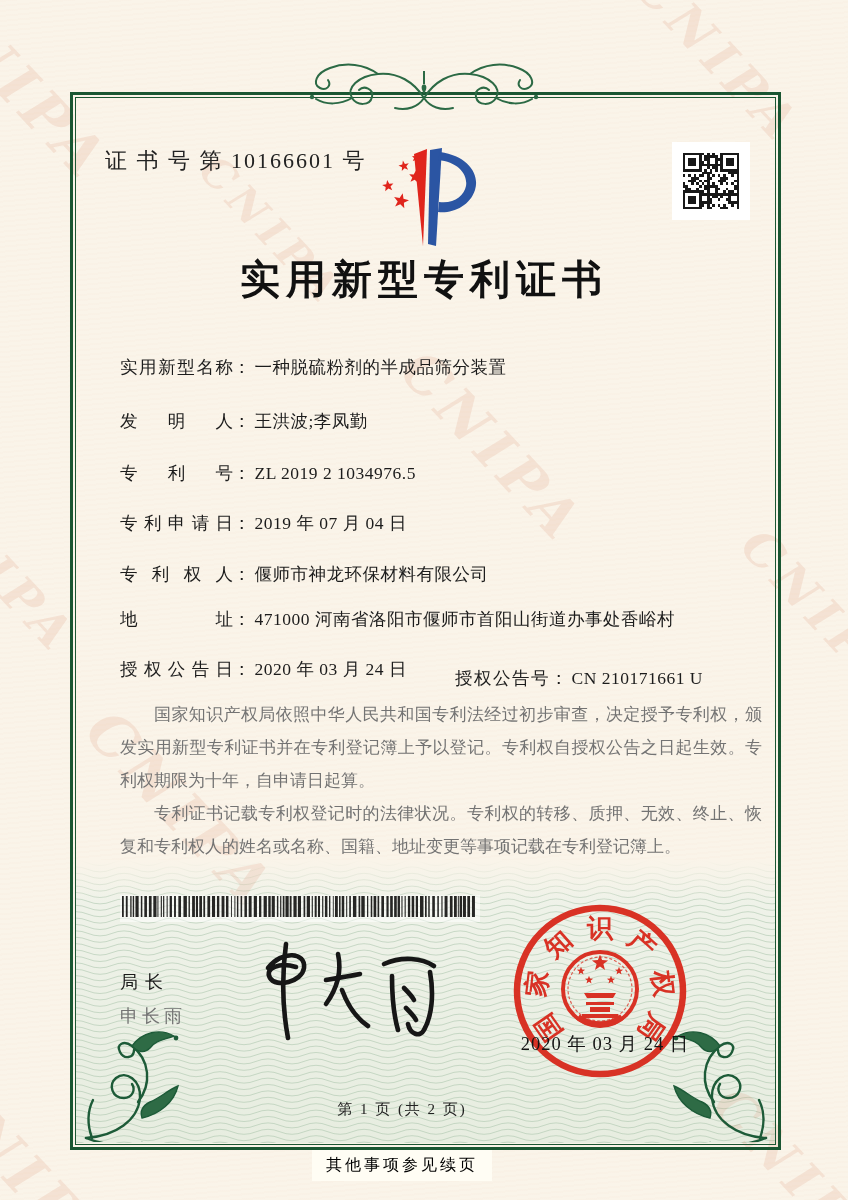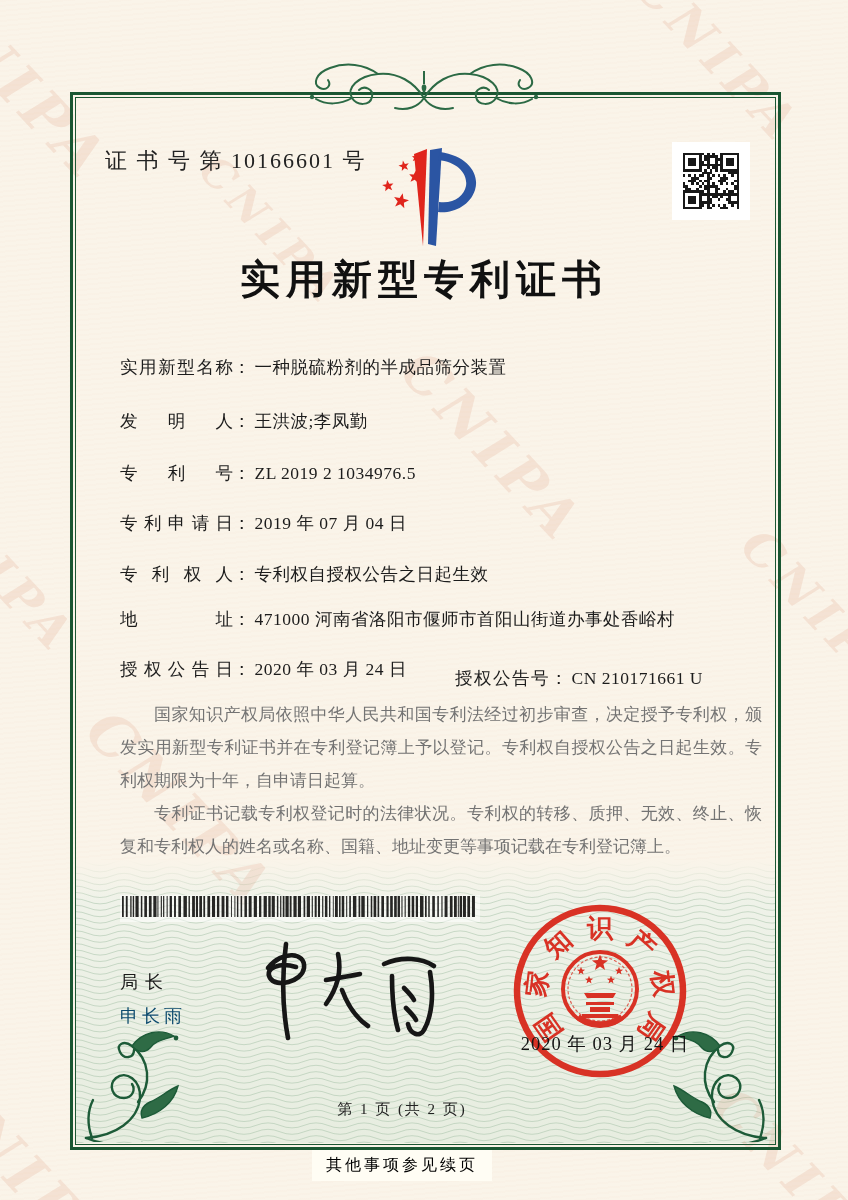--- a/index.html
+++ b/index.html
@@ -30,21 +30,21 @@
   .field{position:absolute;left:120px;right:70px;display:flex;font-size:17.5px;color:#1c1c1c;z-index:6;line-height:22px;}
   .flabel{display:inline-block;width:113px;text-align:justify;text-align-last:justify;}
   .fcolon{margin:0 4px 0 0;}
   .fval{letter-spacing:0.5px;}
   .grant2{position:absolute;left:335px;top:0;display:flex;margin-top:9px;}
   .grant2 .glabel{letter-spacing:1.5px;}
   .paras{position:absolute;left:120px;width:642px;top:698px;z-index:6;color:#737373;}
   .paras p{margin:0;font-size:17px;line-height:33px;text-indent:2em;text-align:justify;}
   .barcode-wrap{position:absolute;left:120px;top:895px;z-index:6;background:rgba(255,255,255,.5);padding:1px 2px;}
   .signer-title{position:absolute;left:120px;top:970px;font-size:18px;letter-spacing:7px;color:#1a1a1a;z-index:6;text-align:right;}
-  .signer-name{position:absolute;left:120px;top:1004px;font-size:18px;letter-spacing:4px;color:#0c4a6e;z-index:6;}
+  .signer-name{position:absolute;left:120px;top:1004px;font-size:18px;letter-spacing:4px;color:#737373;z-index:6;}
   .signature{position:absolute;left:246px;top:934px;z-index:6;}
   .seal{position:absolute;left:510px;top:901px;z-index:8;opacity:.95;}
   .seal-date{position:absolute;left:520px;top:1031px;width:170px;text-align:center;font-size:18.5px;
              letter-spacing:1px;color:#141414;z-index:9;}
   .page-info{position:absolute;left:402px;top:1100px;transform:translateX(-50%);font-size:15px;
              letter-spacing:2px;color:#222;z-index:6;white-space:nowrap;}
   .footer-note{position:absolute;left:402px;top:1150px;transform:translateX(-50%);background:#fffdf4;
              padding:5px 14px;font-size:16px;letter-spacing:3px;color:#000000;z-index:6;white-space:nowrap;}
 </style>
 </head>
@@ -350,21 +350,21 @@
     <span class="fval">ZL 2019 2 1034976.5</span>
   </div>
   <div class="field" style="top:512px">
     <span class="flabel">专利申请日</span>
       <span class="fcolon">：</span>
     <span class="fval">2019 年 07 月 04 日</span>
   </div>
   <div class="field" style="top:563px">
     <span class="flabel">专利权人</span>
       <span class="fcolon">：</span>
-    <span class="fval">专利权自授权公告之日起生效</span>
+    <span class="fval">偃师市神龙环保材料有限公司</span>
   </div>
   <div class="field" style="top:608px">
     <span class="flabel">地址</span>
       <span class="fcolon">：</span>
     <span class="fval">471000 河南省洛阳市偃师市首阳山街道办事处香峪村</span>
   </div>
   <div class="field" style="top:658px">
     <span class="flabel">授权公告日</span>
       <span class="fcolon">：</span>
     <span class="fval">2020 年 03 月 24 日</span>

